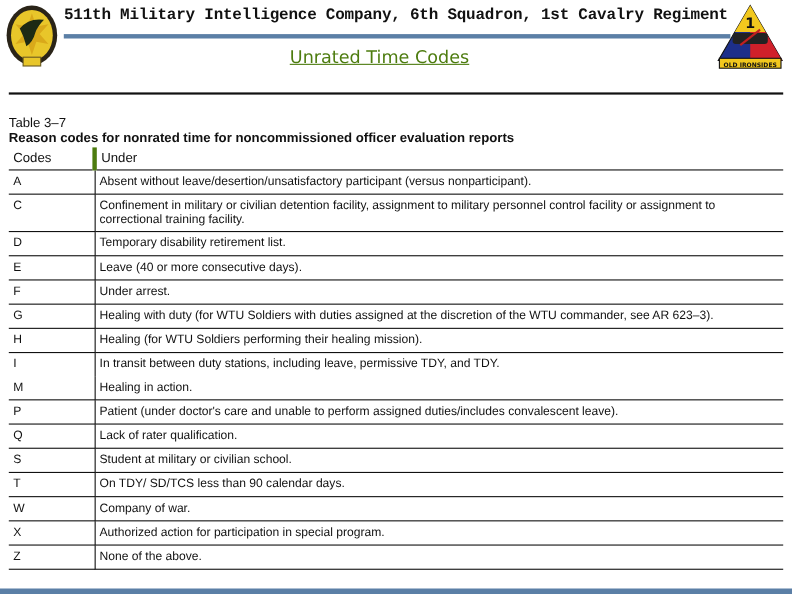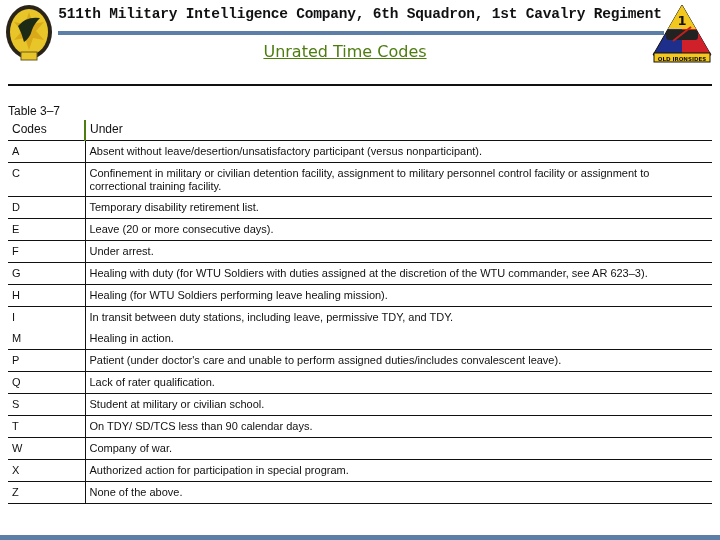--- a/index.html
+++ b/index.html
@@ -13,21 +13,21 @@
 
   .doc { position:absolute; left:8px; top:84px; width:704px; }
   .doc-topline { border-top:2px solid #111; margin-left:0; }
   .table-num { font-size:12px; color:#111; margin-top:19px; line-height:13px; }
   .table-caption { font-size:12px; font-weight:bold; color:#111; line-height:14px; }
   table.codes { border-collapse:collapse; width:704px; margin-top:2px; font-size:11px; color:#111; }
   table.codes td, table.codes th { padding:0 4px; text-align:left; font-weight:normal; vertical-align:top; }
   table.codes th { height:20px; line-height:19px; font-size:12px; }
   table.codes td { line-height:13px; padding-top:4px; padding-bottom:3px; height:14px; }
   table.codes td.code { width:68px; padding-left:4px; border-right:1px solid #111; }
-  table.codes th.code { width:68px; border-right:2px solid #4d7c0f;margin-left:36px; }
+  table.codes th.code { width:68px; border-right:4px solid #4d7c0f;margin-left:36px; }
   table.codes tr.ruled td, table.codes tr.ruled th { border-bottom:1.5px solid #111; }
   table.codes tr.head th { border-bottom:1.5px solid #111; }
 </style>
 </head>
 <body>
 
 <div class="logo-left">
   <svg width="50" height="68" viewBox="0 0 50 68">
     <ellipse cx="25" cy="30" rx="23" ry="27" fill="#2a2418"></ellipse>
     <ellipse cx="25" cy="30" rx="19" ry="23" fill="#e8c62a"></ellipse>
@@ -50,53 +50,54 @@
     <line x1="22" y1="38" x2="40" y2="24" stroke="#c02020" stroke-width="2"></line>
     <text x="31" y="22" text-anchor="middle" font-family="DejaVu Sans, sans-serif" font-size="13" font-weight="bold" fill="#111">1</text>
     <rect x="3" y="50" width="56" height="9" fill="#f2c81e" stroke="#111" stroke-width="1"></rect>
     <text x="31" y="57.5" text-anchor="middle" font-family="DejaVu Sans, sans-serif" font-size="5.5" font-weight="bold" fill="#111">OLD IRONSIDES</text>
   </svg>
 </div>
 
 <div class="doc">
   <div class="doc-topline"></div>
   <div class="table-num">Table 3–7</div>
+  <div class="table-caption">Reason codes for nonrated time for noncommissioned officer evaluation reports</div>
   <table class="codes">
     <tbody>
         <tr class="head">
       <th class="code">Codes</th>
       <th>Under</th>
     </tr>
     <tr class="ruled">
           <td class="code">A</td>
           <td>Absent without leave/desertion/unsatisfactory participant (versus nonparticipant).</td>
         </tr>
     <tr class="ruled">
           <td class="code">C</td>
           <td>Confinement in military or civilian detention facility, assignment to military personnel control facility or assignment to correctional training facility.</td>
         </tr>
     <tr class="ruled">
           <td class="code">D</td>
           <td>Temporary disability retirement list.</td>
         </tr>
     <tr class="ruled">
           <td class="code">E</td>
-          <td>Leave (20 or more consecutive days).</td>
+          <td>Leave (40 or more consecutive days).</td>
         </tr>
     <tr class="ruled">
           <td class="code">F</td>
           <td>Under arrest.</td>
         </tr>
     <tr class="ruled">
           <td class="code">G</td>
           <td>Healing with duty (for WTU Soldiers with duties assigned at the discretion of the WTU commander, see AR 623–3).</td>
         </tr>
     <tr class="ruled">
           <td class="code">H</td>
-          <td>Healing (for WTU Soldiers performing leave healing mission).</td>
+          <td>Healing (for WTU Soldiers performing their healing mission).</td>
         </tr>
     <tr>
           <td class="code">I</td>
           <td>In transit between duty stations, including leave, permissive TDY, and TDY.</td>
         </tr>
     <tr class="ruled">
           <td class="code">M</td>
           <td>Healing in action.</td>
         </tr>
     <tr class="ruled">

